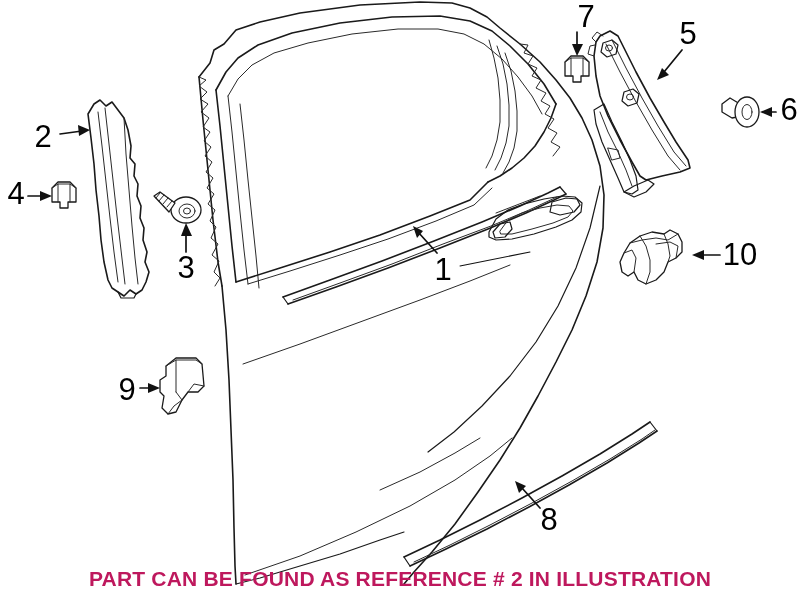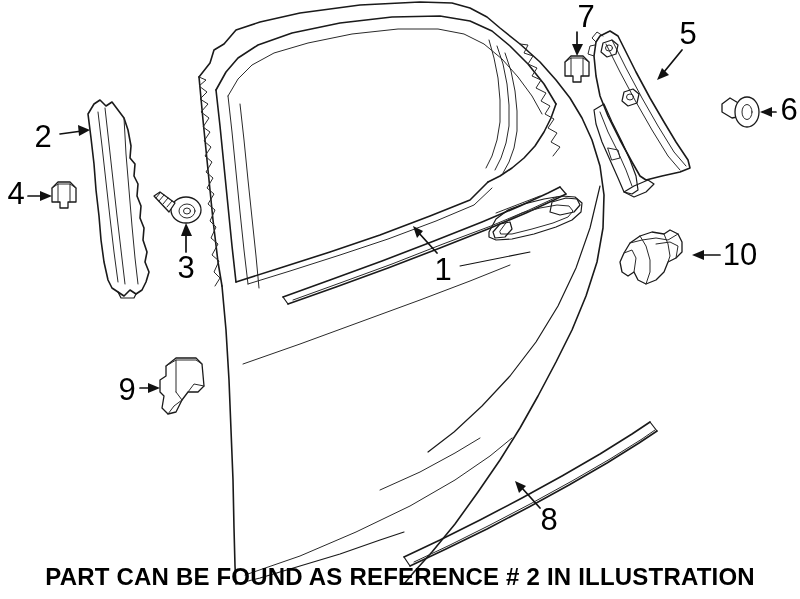--- a/index.html
+++ b/index.html
@@ -80,23 +80,23 @@
     font-weight: 400;
     fill: #000000;
     dominant-baseline: middle;
   }
   #footer-note {
     position: absolute;
     left: 0;
     right: 0;
     bottom: 8px;
     text-align: center;
-    color: #000000;
+    color: #be185d;
     font-family: "Liberation Sans", sans-serif;
-    font-size: 24px;
+    font-size: 21px;
     font-weight: bold;
     letter-spacing: 0.2px;
     white-space: nowrap;
   }
 </style>
 </head>
 <body>
 
 <div id="diagram-root">
 

